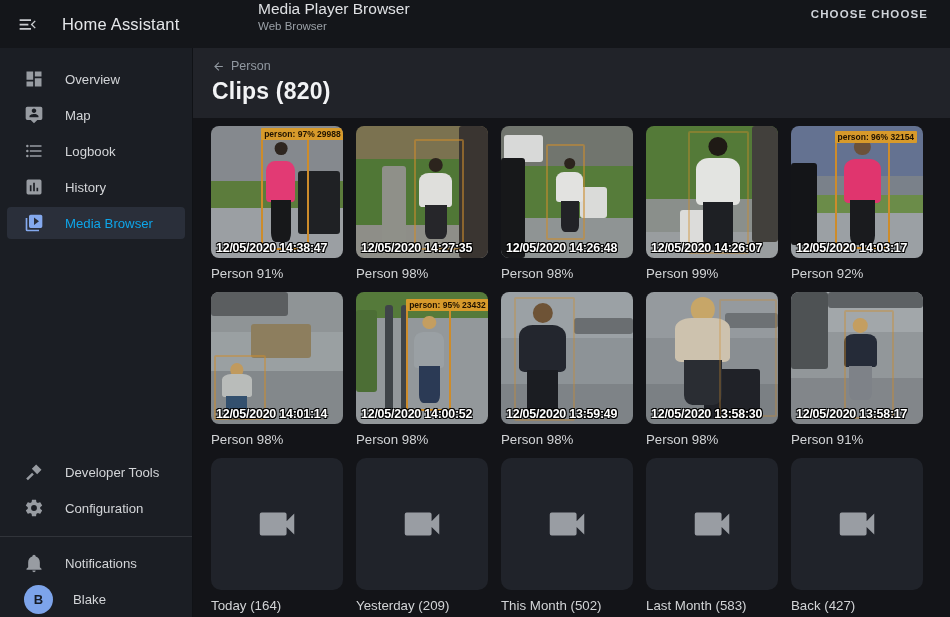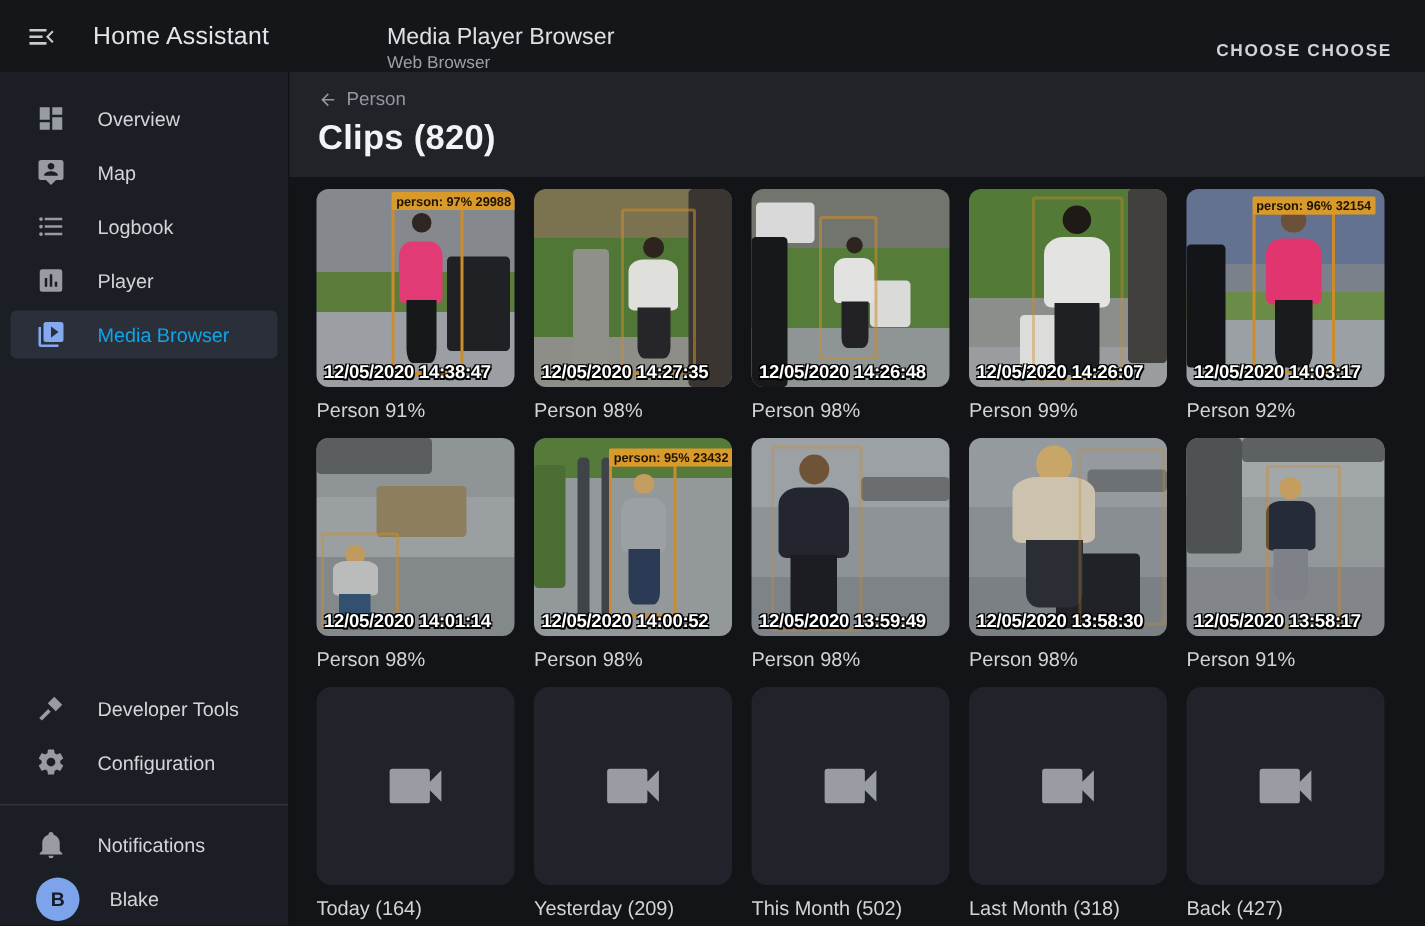--- a/index.html
+++ b/index.html
@@ -5,21 +5,21 @@
   * { margin:0; padding:0; box-sizing:border-box; }
   html,body { width:950px; height:617px; overflow:hidden; background:#131418;
     font-family:"Liberation Sans", sans-serif; -webkit-font-smoothing:antialiased; }
 
   
   .app-bar { display:flex; height:48px; background:#14161a; align-items:stretch; }
   .sidebar-head { width:193px; flex:0 0 193px; display:flex; align-items:center; }
   .menu-btn { margin-left:15px; width:24px; height:24px; cursor:pointer; display:flex; align-items:center; justify-content:center; }
   .menu-btn svg { width:21px; height:21px; fill:#c9cccf; }
   .ha-title { margin-left:23px; font-size:16.5px; color:#e4e6e9; letter-spacing:.2px; }
-  .bar-main { flex:1; display:flex; align-items:flex-end; }
+  .bar-main { flex:1; display:flex; align-items:flex-start; }
   .media-titles { margin-left:65px; display:flex; flex-direction:column; }
   .media-title { font-size:15.5px; color:#dfe1e4; }
   .media-sub { font-size:11.5px; color:#9aa0a6; margin-top:2px; }
   .choose-player { margin-left:auto; margin-right:14px; background:none; border:none;
     color:#cfd3d9; font-size:11.5px; font-weight:bold; letter-spacing:1.1px;
     font-family:"Liberation Sans", sans-serif; padding:8px 8px; cursor:pointer; }
 
   
   .shell { display:flex; height:569px; }
   .sidebar { width:193px; flex:0 0 193px; background:#1b1e24; display:flex; flex-direction:column;
@@ -114,21 +114,21 @@
           </svg>
         </span>
     <span class="lbl">Logbook</span>
   </div>
       <div class="side-item">
     <span class="ico">
           <svg viewBox="0 0 24 24">
             <path d="M19,3H5A2,2 0 0,0 3,5V19A2,2 0 0,0 5,21H19A2,2 0 0,0 21,19V5A2,2 0 0,0 19,3M9,17H7V10H9V17M13,17H11V7H13V17M17,17H15V13H17V17Z"></path>
           </svg>
         </span>
-    <span class="lbl">Player</span>
+    <span class="lbl">History</span>
   </div>
       <div class="side-item selected">
     <span class="ico">
           <svg viewBox="0 0 24 24">
             <path d="M4,6H2V20A2,2 0 0,0 4,22H18V20H4V6M20,2H8A2,2 0 0,0 6,4V16A2,2 0 0,0 8,18H20A2,2 0 0,0 22,16V4A2,2 0 0,0 20,2M12,14.5V5.5L18,10L12,14.5Z"></path>
           </svg>
         </span>
     <span class="lbl">Media Browser</span>
   </div>
       <div class="side-spacer"></div>
@@ -353,21 +353,21 @@
               </svg>
     </div>
     <div class="caption">This Month (502)</div>
   </div>
           <div class="cell">
     <div class="folder-card">
       <svg viewBox="0 0 24 24">
                 <path d="M17,10.5V7A1,1 0 0,0 16,6H4A1,1 0 0,0 3,7V17A1,1 0 0,0 4,18H16A1,1 0 0,0 17,17V13.5L21,17.5V6.5L17,10.5Z"></path>
               </svg>
     </div>
-    <div class="caption">Last Month (318)</div>
+    <div class="caption">Last Month (583)</div>
   </div>
           <div class="cell">
     <div class="folder-card">
       <svg viewBox="0 0 24 24">
                 <path d="M17,10.5V7A1,1 0 0,0 16,6H4A1,1 0 0,0 3,7V17A1,1 0 0,0 4,18H16A1,1 0 0,0 17,17V13.5L21,17.5V6.5L17,10.5Z"></path>
               </svg>
     </div>
     <div class="caption">Back (427)</div>
   </div>
         </div>

